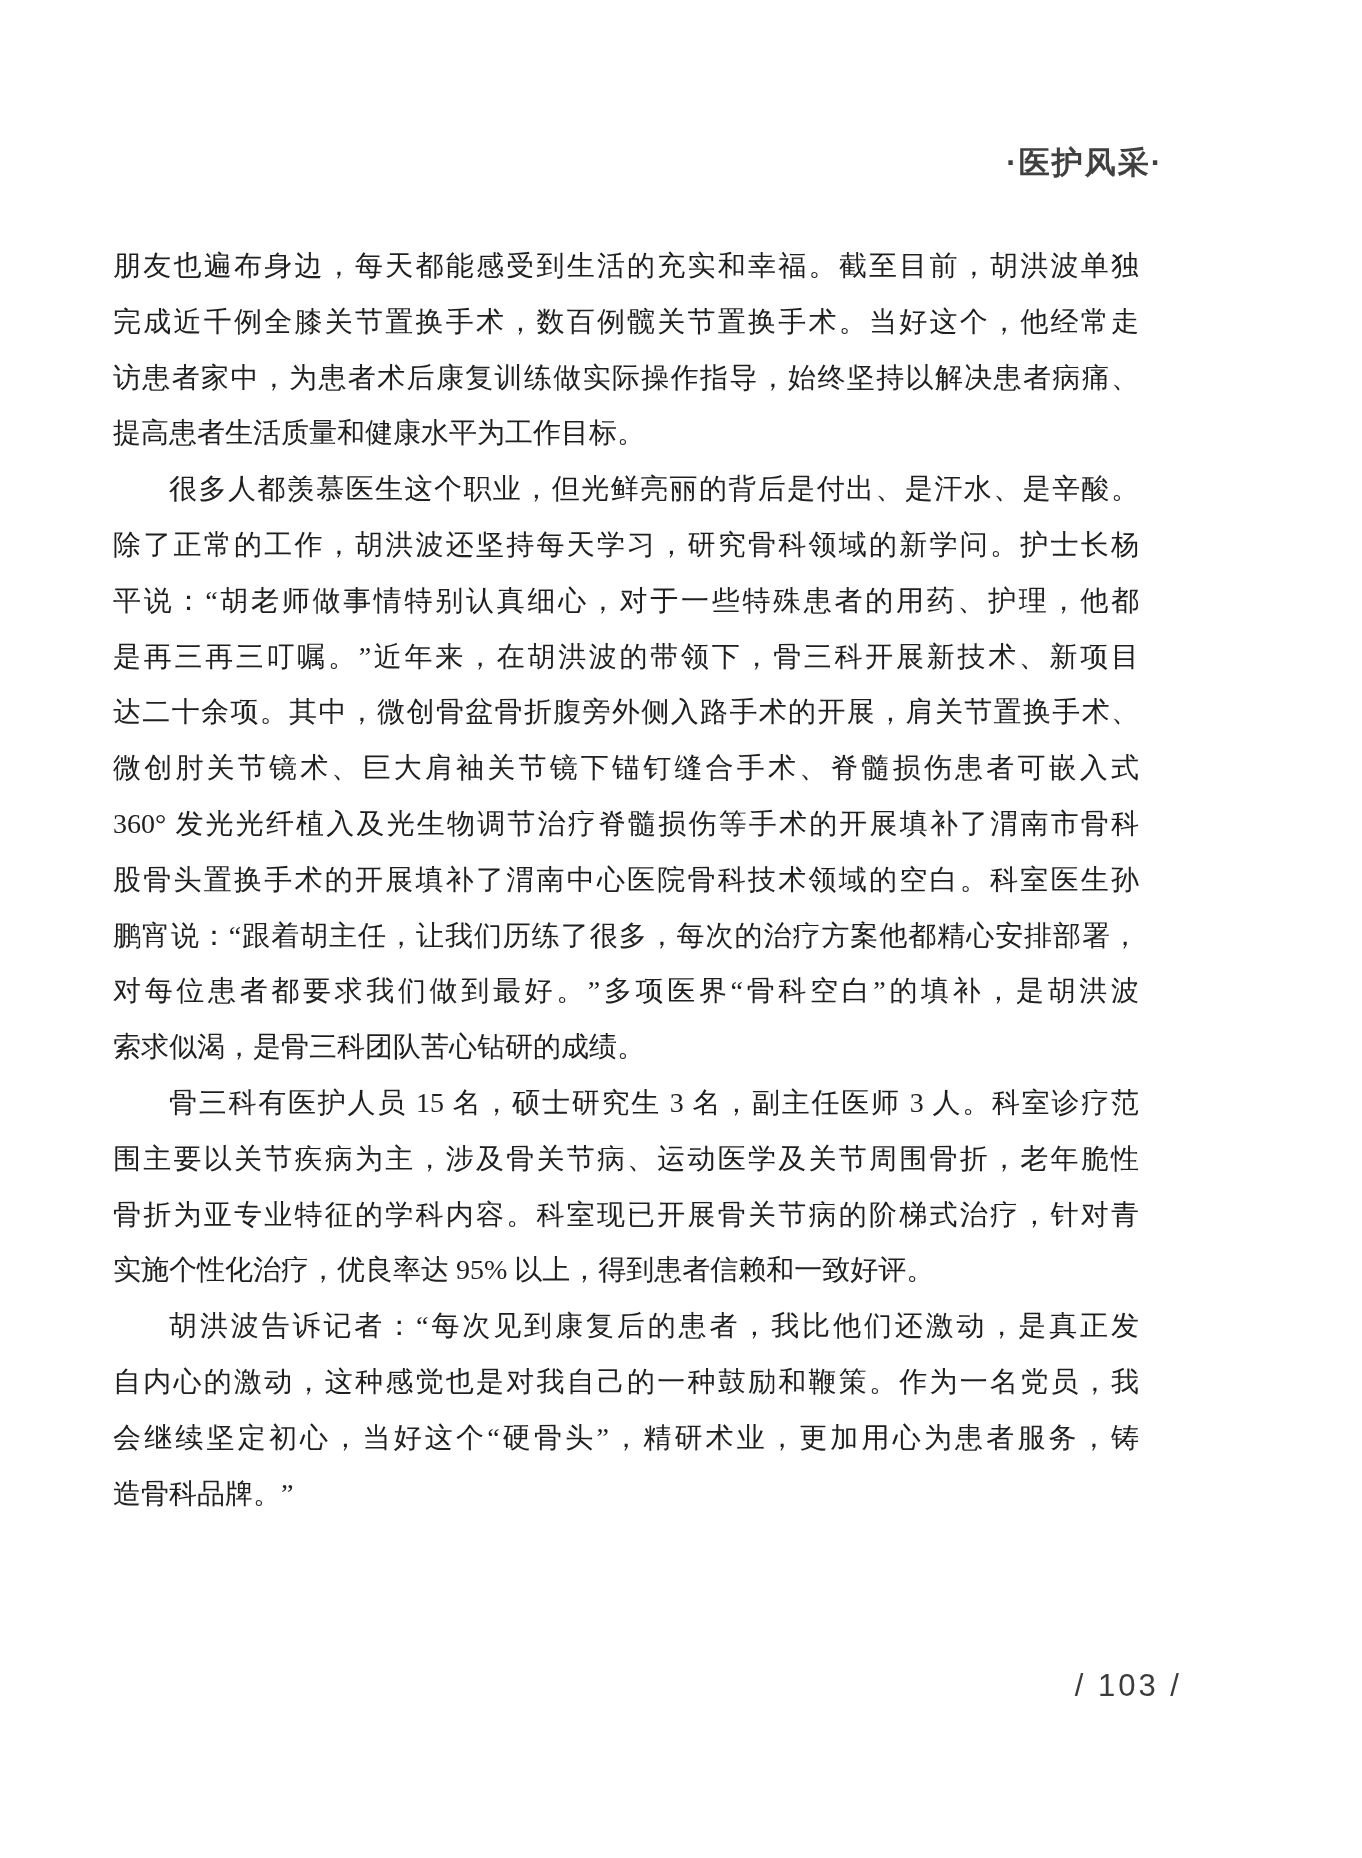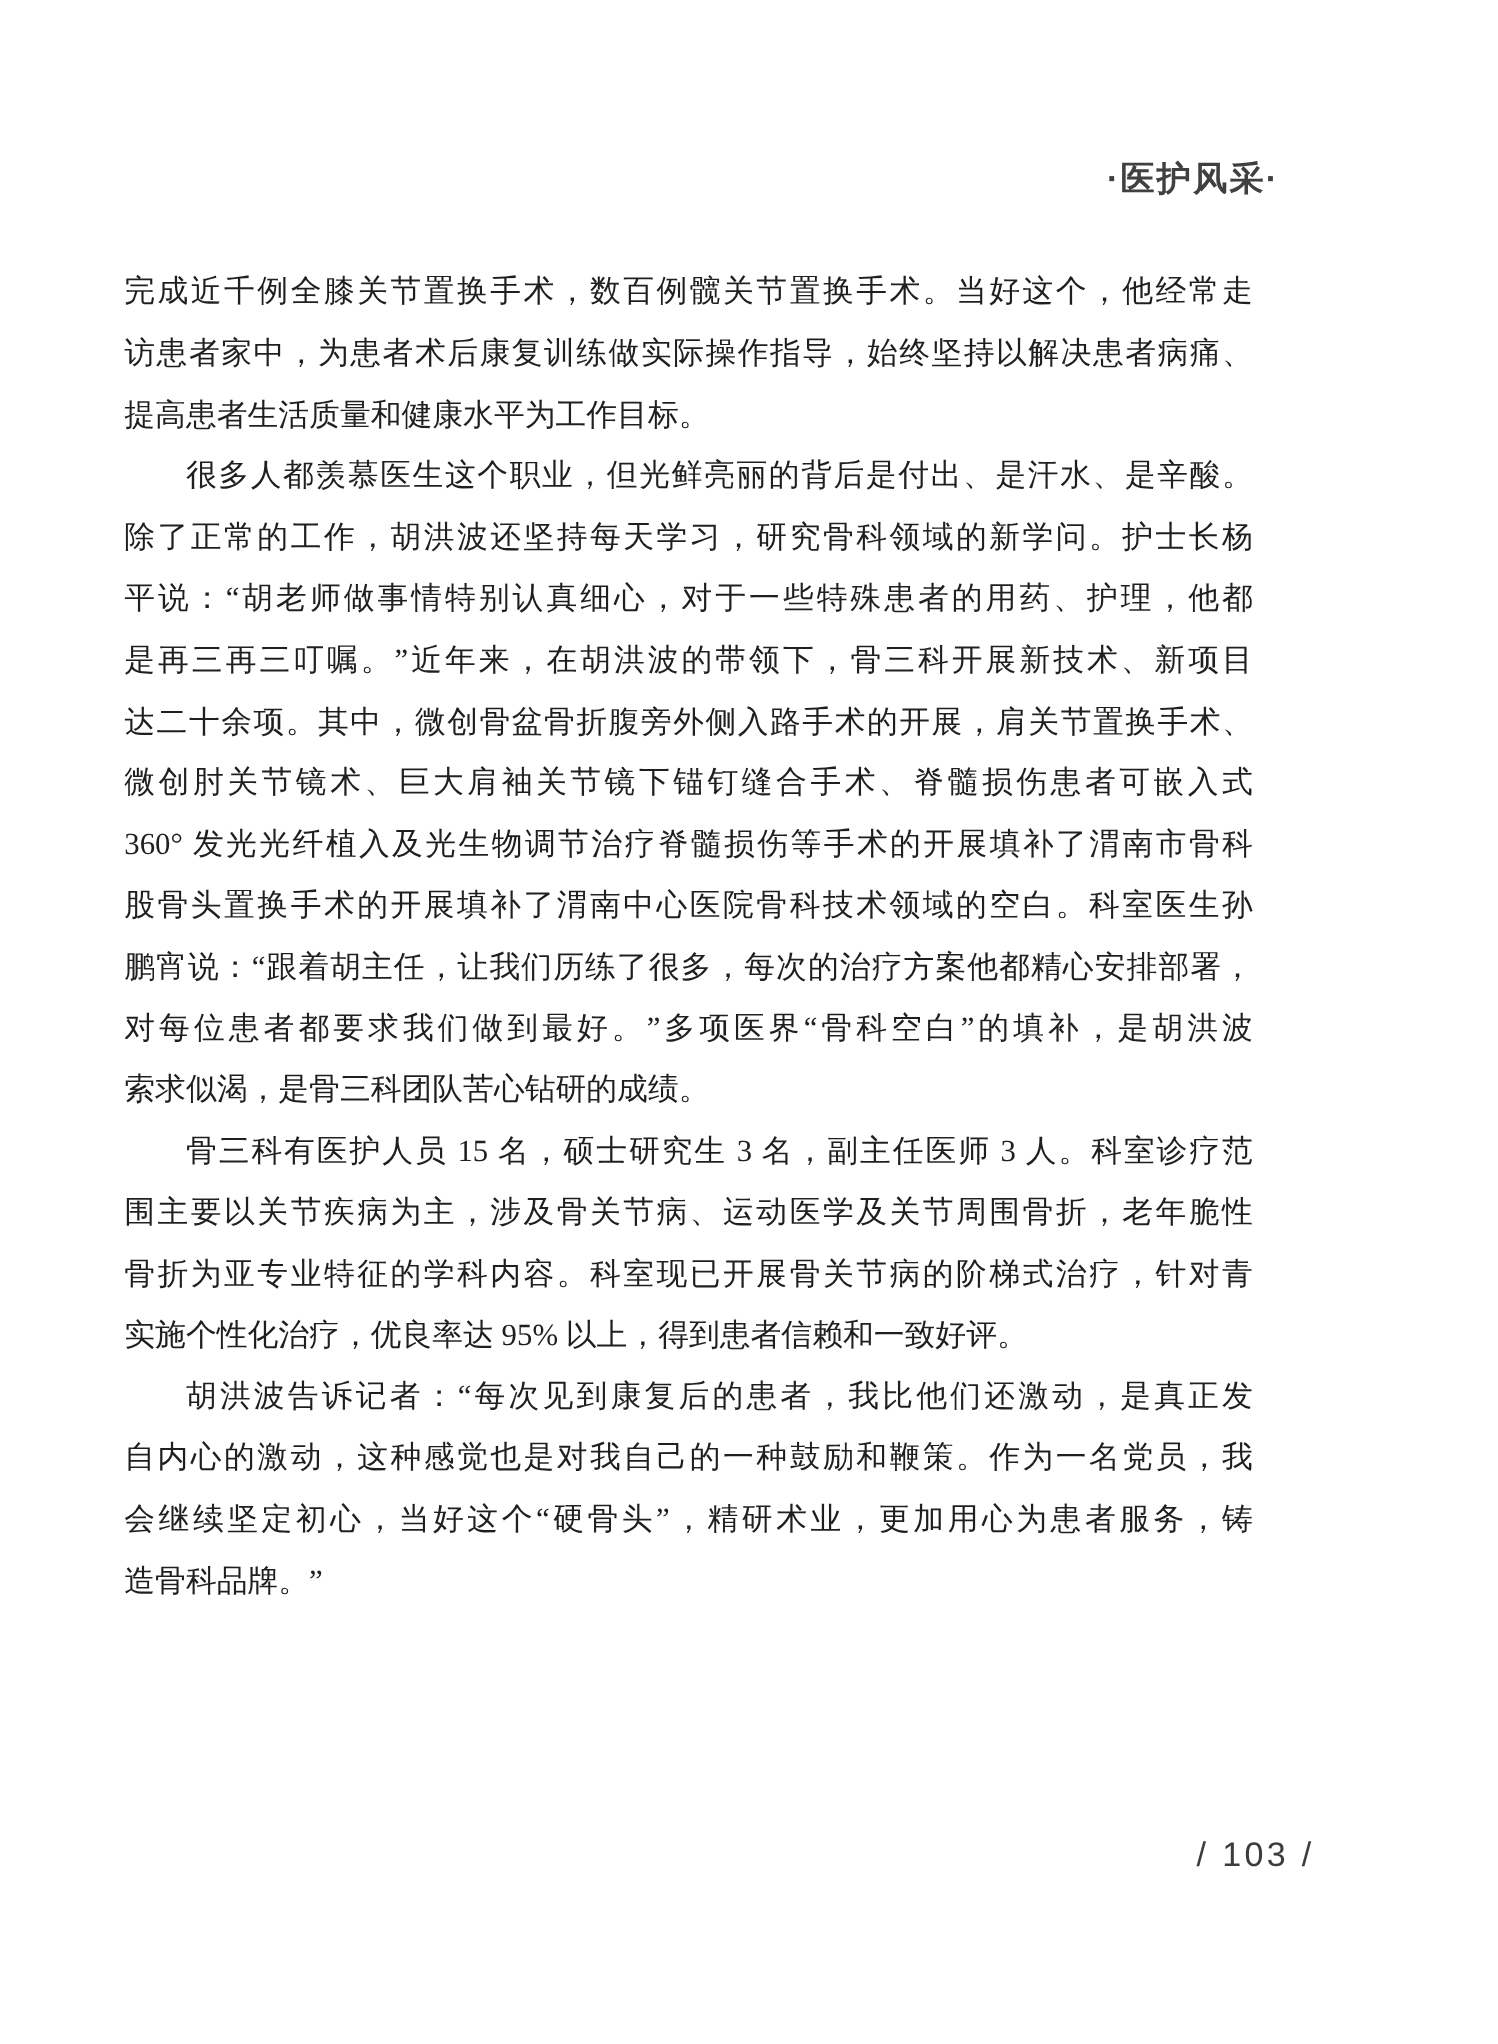--- a/index.html
+++ b/index.html
@@ -47,36 +47,37 @@
   .line.last {
     text-align-last: left;
   }
   .line.indent {
     text-indent: 56px;
   }
   .page-number {
     position: absolute;
     top: 1668px;
     left: 0;
-    right: 167px;
+    right: 180px;
     text-align: right;
     font-family: "Liberation Sans", "DejaVu Sans", sans-serif;
     font-size: 31px;
     letter-spacing: 3px;
     color: #3c3c3c;
   }
 </style>
 </head>
 <body>
 
 <div class="page">
 
   <div class="header">·医护风采·</div>
 
   <div class="body-text">
+    <div class="line">朋友也遍布身边，每天都能感受到生活的充实和幸福。截至目前，胡洪波单独</div>
     <div class="line">完成近千例全膝关节置换手术，数百例髋关节置换手术。当好这个，他经常走</div>
     <div class="line">访患者家中，为患者术后康复训练做实际操作指导，始终坚持以解决患者病痛、</div>
     <div class="line last">提高患者生活质量和健康水平为工作目标。</div>
     <div class="line indent">很多人都羡慕医生这个职业，但光鲜亮丽的背后是付出、是汗水、是辛酸。</div>
     <div class="line">除了正常的工作，胡洪波还坚持每天学习，研究骨科领域的新学问。护士长杨</div>
     <div class="line">平说：“胡老师做事情特别认真细心，对于一些特殊患者的用药、护理，他都</div>
     <div class="line">是再三再三叮嘱。”近年来，在胡洪波的带领下，骨三科开展新技术、新项目</div>
     <div class="line">达二十余项。其中，微创骨盆骨折腹旁外侧入路手术的开展，肩关节置换手术、</div>
     <div class="line">微创肘关节镜术、巨大肩袖关节镜下锚钉缝合手术、脊髓损伤患者可嵌入式</div>
     <div class="line">360° 发光光纤植入及光生物调节治疗脊髓损伤等手术的开展填补了渭南市骨科</div>

